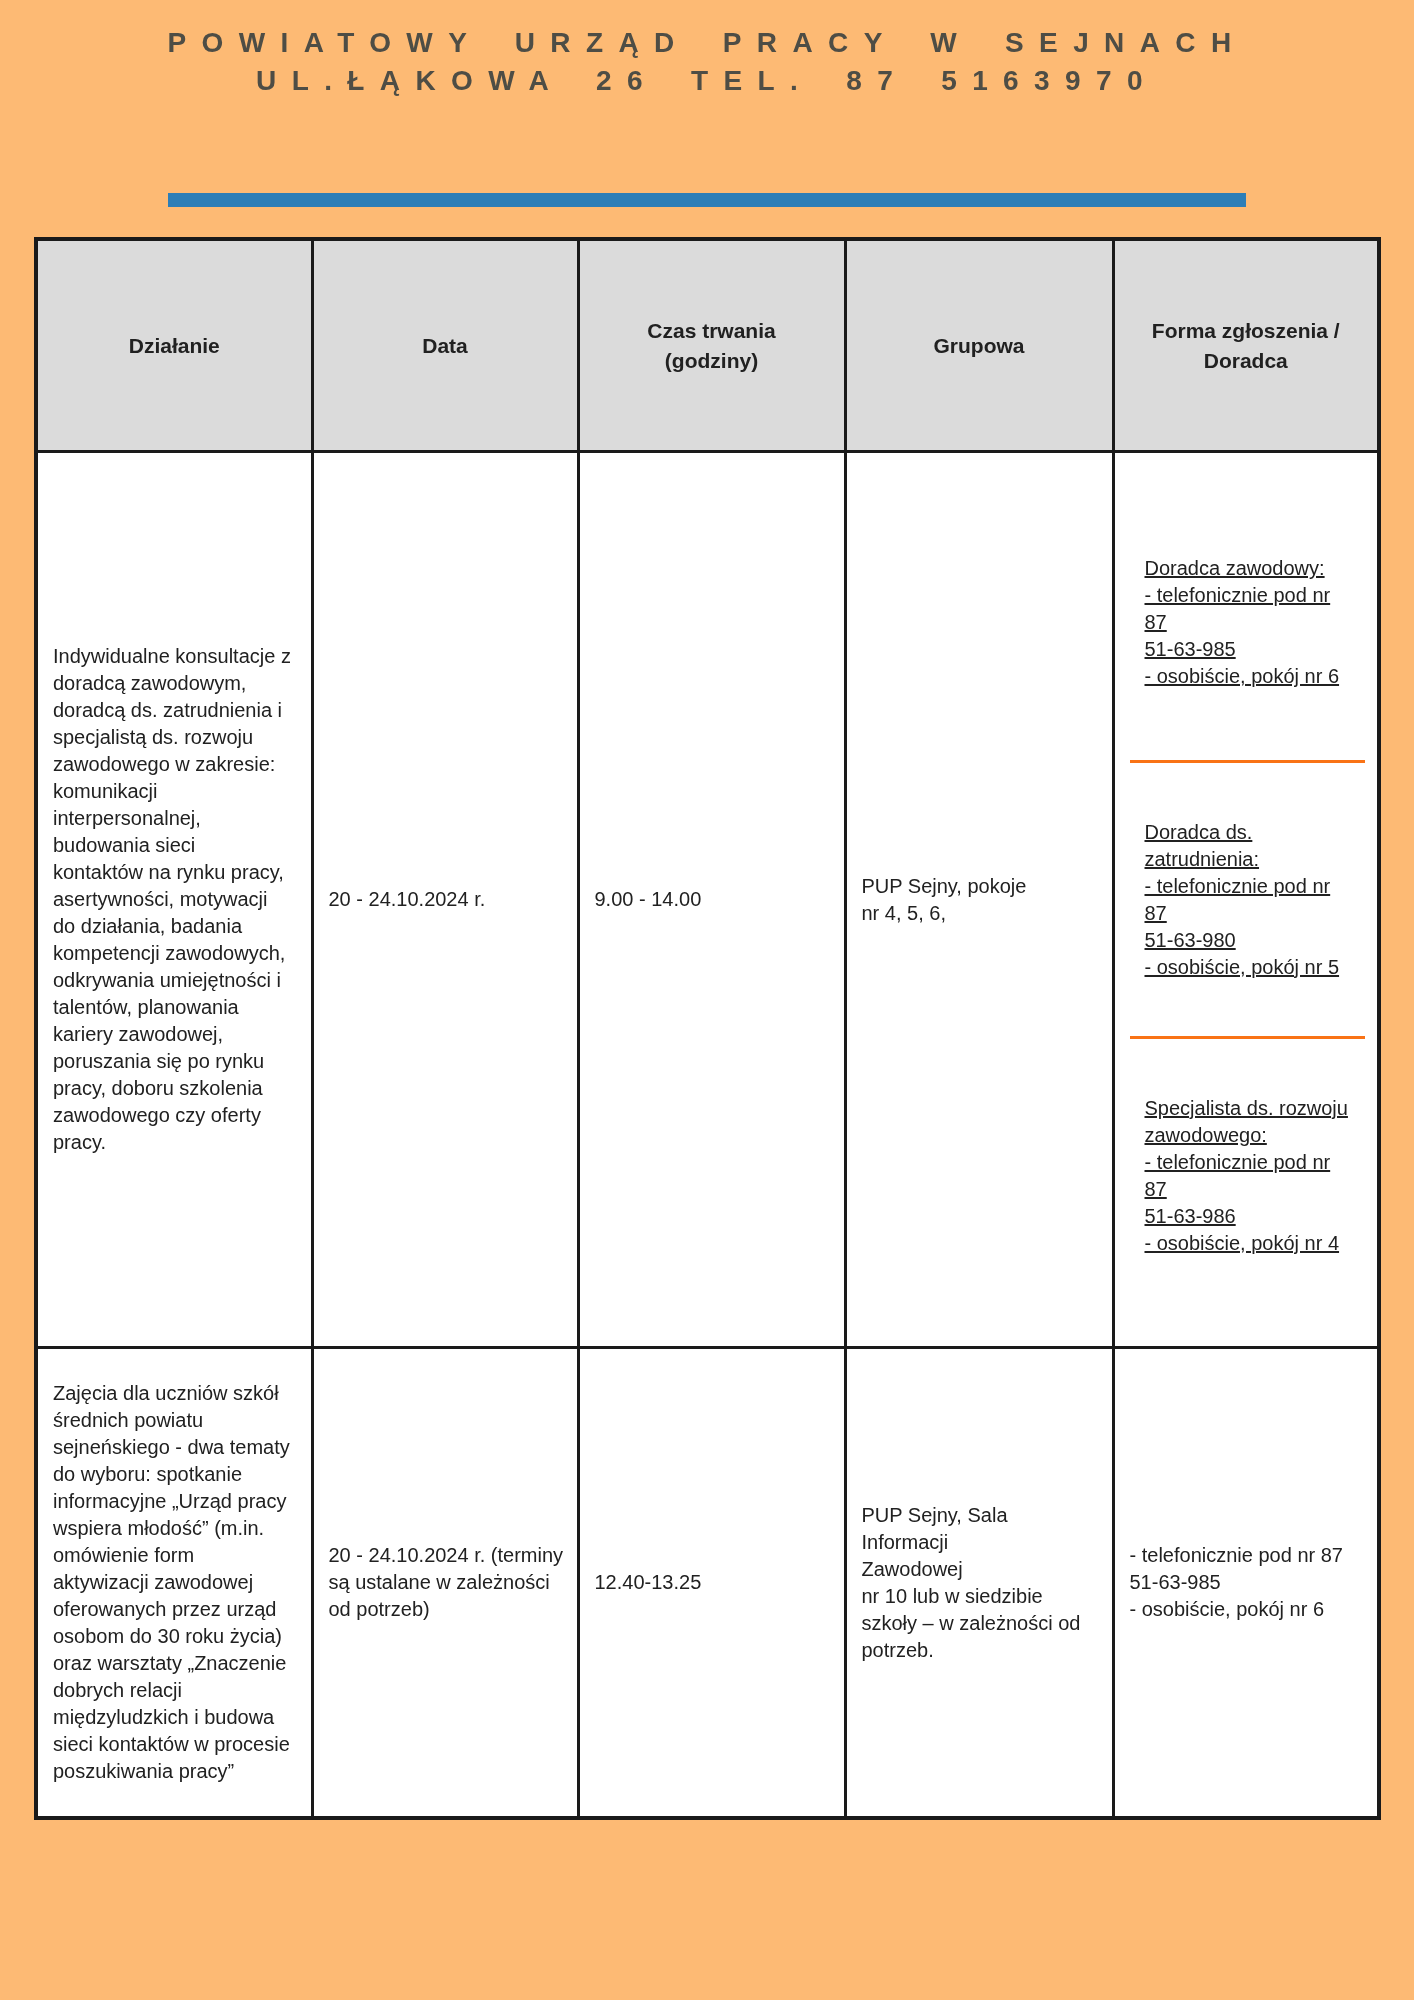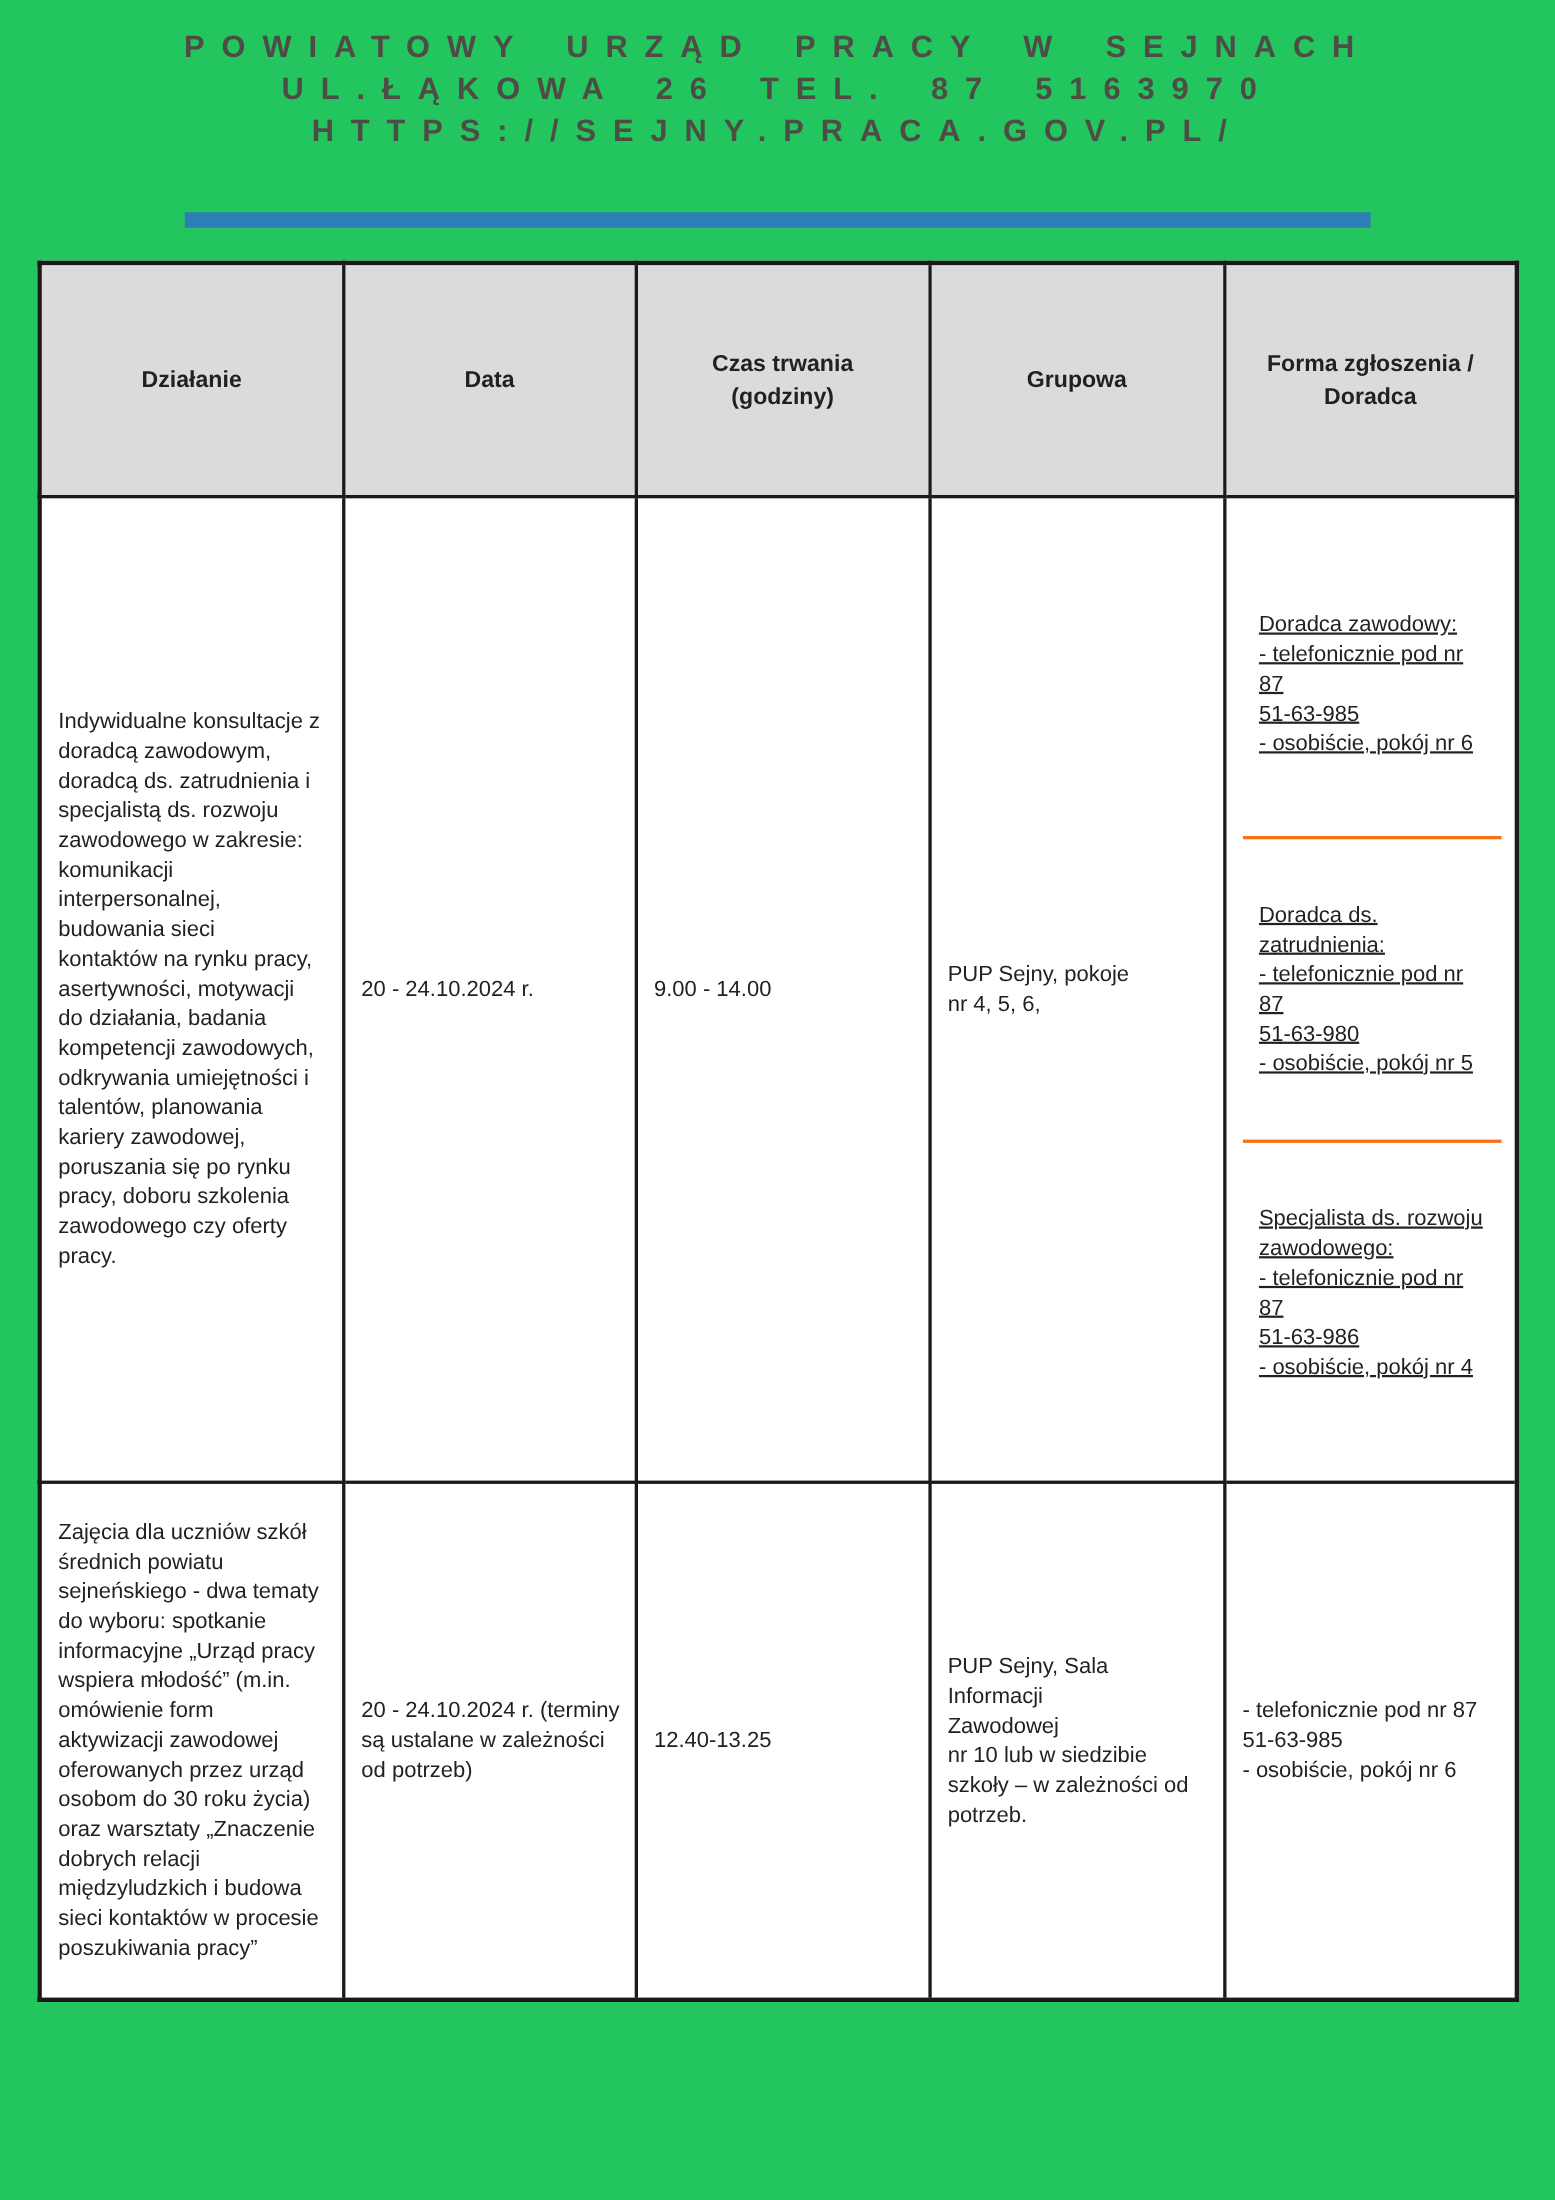--- a/index.html
+++ b/index.html
@@ -1,20 +1,20 @@
 <!DOCTYPE html>
 <html><head>
 <meta charset="utf-8">
 <style>
   html, body { margin: 0; padding: 0; background: #888; }
   .page {
     position: relative;
     width: 1414px;
     height: 2000px;
-    background: #22c55e;
+    background: #fdba74;
     font-family: "Liberation Sans", sans-serif;
     overflow: hidden;
     margin: 0 auto;
   }
   .title-block {
     position: absolute;
     top: 24px;
     left: 0;
     width: 100%;
     text-align: center;
@@ -84,21 +84,20 @@
   .stack > div + div { border-top: 3px solid #f97316; }
 </style>
 </head>
 <body>
 
 <div class="page">
 
   <div class="title-block">
     <div>POWIATOWY URZĄD PRACY W SEJNACH</div>
     <div>UL.ŁĄKOWA 26 TEL. 87 5163970</div>
-    <div>HTTPS://SEJNY.PRACA.GOV.PL/</div>
   </div>
 
   <div class="divider"></div>
 
   <table class="schedule">
     <colgroup>
       <col style="width:276px">
       <col style="width:266px">
       <col style="width:267px">
       <col style="width:268px">

